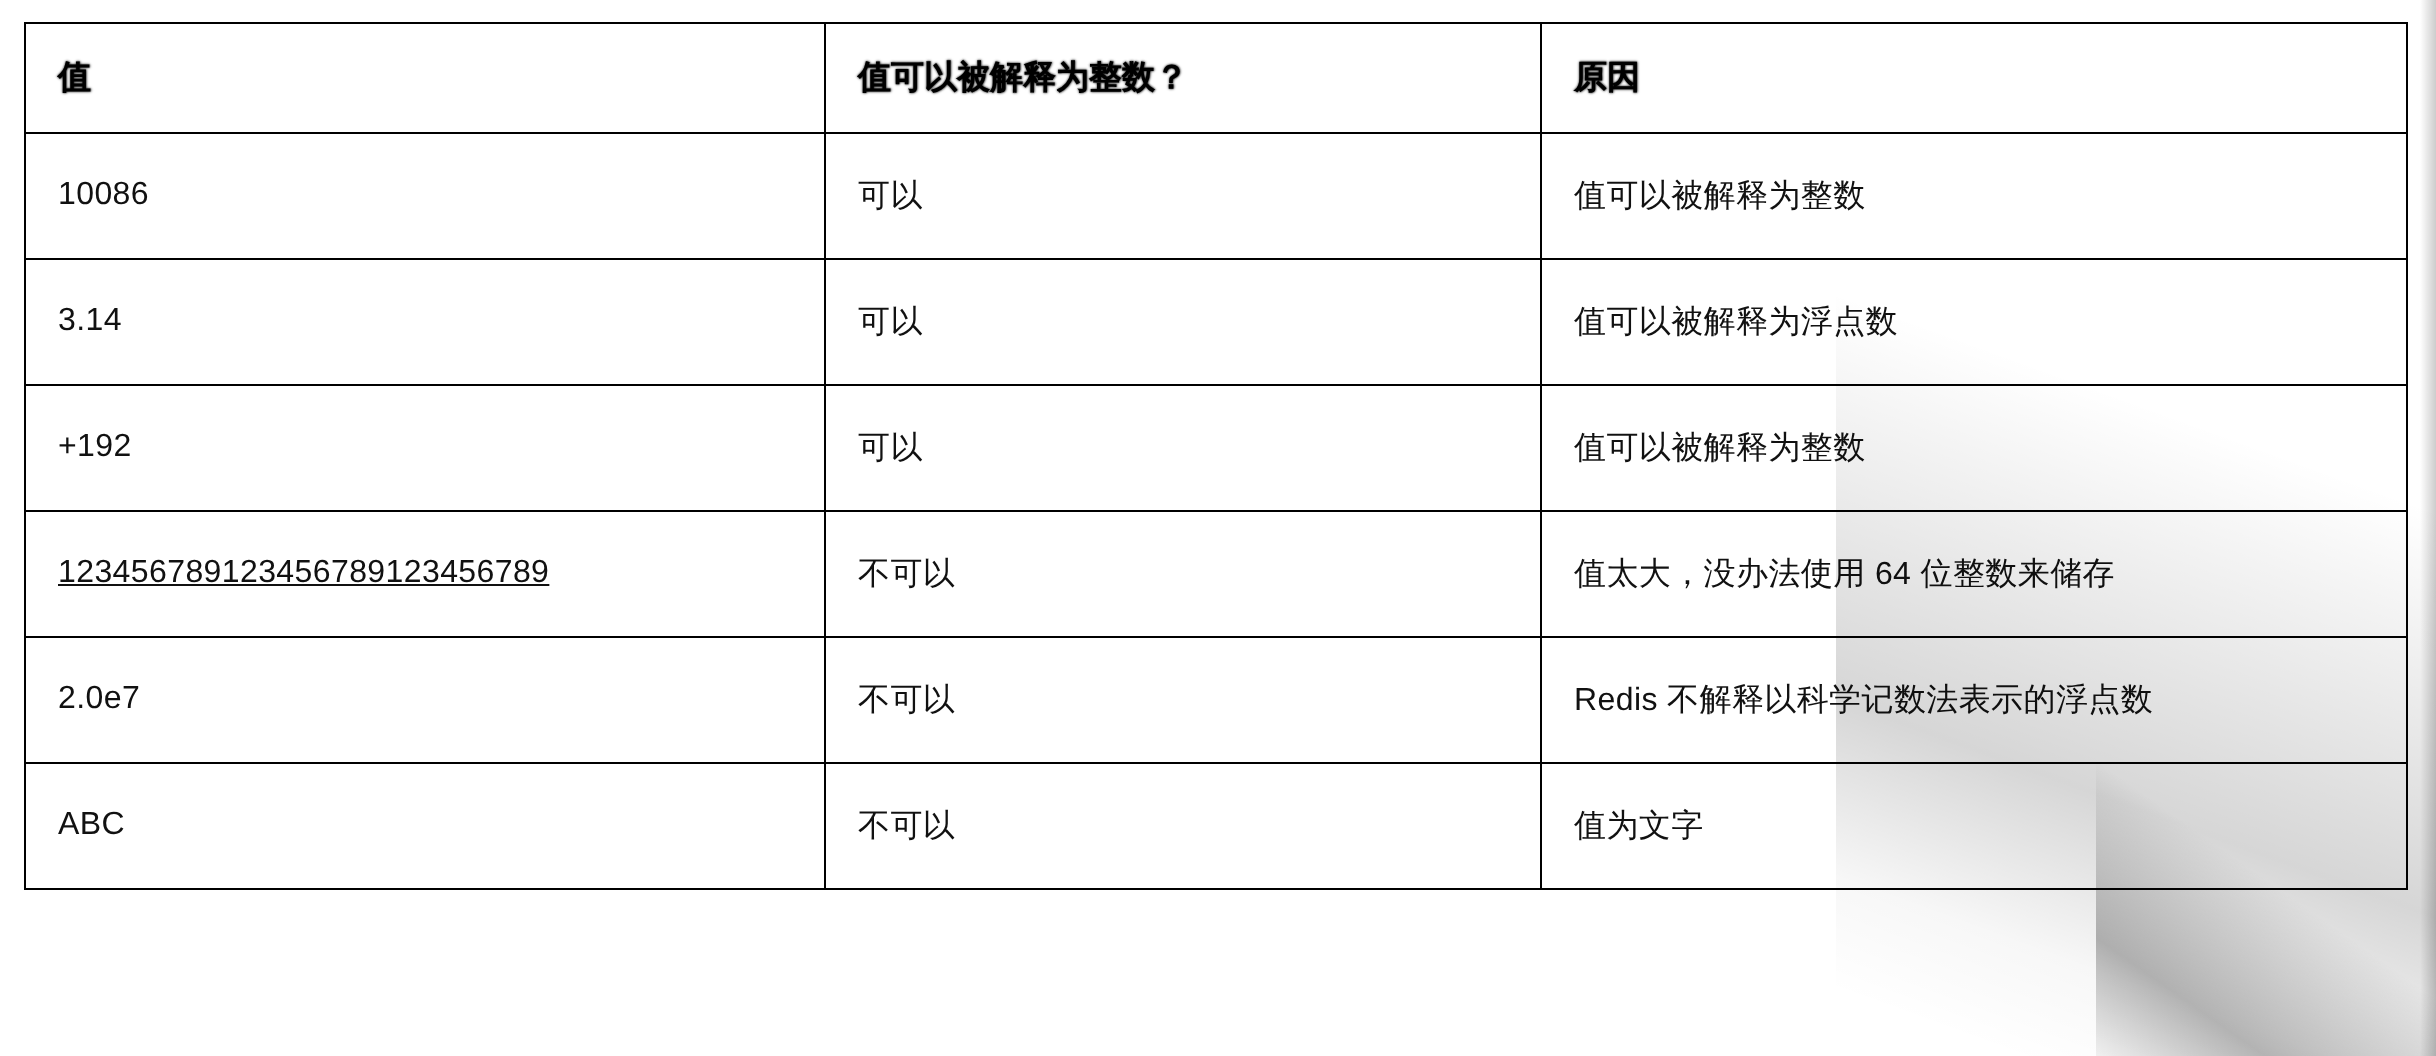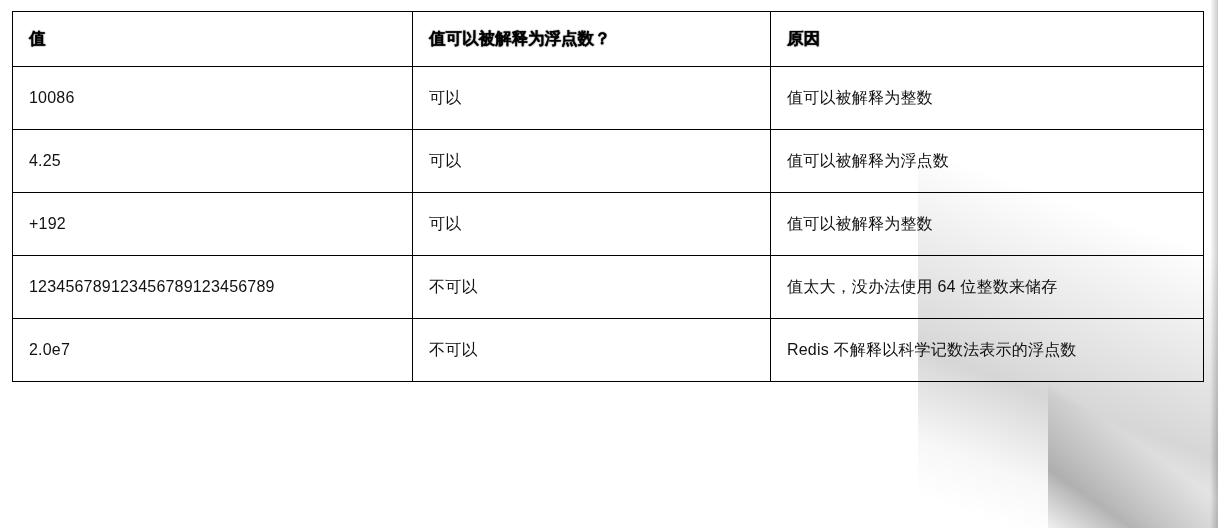--- a/index.html
+++ b/index.html
@@ -84,65 +84,71 @@
     height: 62px;
     font-size: 16px;
     letter-spacing: 0.2px;
     margin-left: 12px;
   }
   table.doc-table tbody tr:last-child td {
     height: 62px;
   }
   .cell-long {
     font-size: 15.5px;
+    text-decoration: underline;
   }
 </style>
 </head>
 <body>
 
 <div class="page">
 
   <table class="doc-table">
     <colgroup>
       <col class="c1">
       <col class="c2">
       <col class="c3">
     </colgroup>
     <thead>
       <tr>
         <th>值</th>
-        <th>值可以被解释为浮点数？</th>
+        <th>值可以被解释为整数？</th>
         <th>原因</th>
       </tr>
     </thead>
     <tbody>
       <tr>
         <td>10086</td>
         <td>可以</td>
         <td>值可以被解释为整数</td>
       </tr>
       <tr>
-        <td>4.25</td>
+        <td>3.14</td>
         <td>可以</td>
         <td>值可以被解释为浮点数</td>
       </tr>
       <tr>
         <td>+192</td>
         <td>可以</td>
         <td>值可以被解释为整数</td>
       </tr>
       <tr>
         <td class="cell-long">123456789123456789123456789</td>
         <td>不可以</td>
         <td>值太大，没办法使用 64 位整数来储存</td>
       </tr>
       <tr>
         <td>2.0e7</td>
         <td>不可以</td>
         <td>Redis 不解释以科学记数法表示的浮点数</td>
       </tr>
+      <tr>
+        <td>ABC</td>
+        <td>不可以</td>
+        <td>值为文字</td>
+      </tr>
     </tbody>
   </table>
 
   <div class="shade-right"></div>
   <div class="shade-corner"></div>
   <div class="shade-edge"></div>
 </div>
 
 </body></html>

